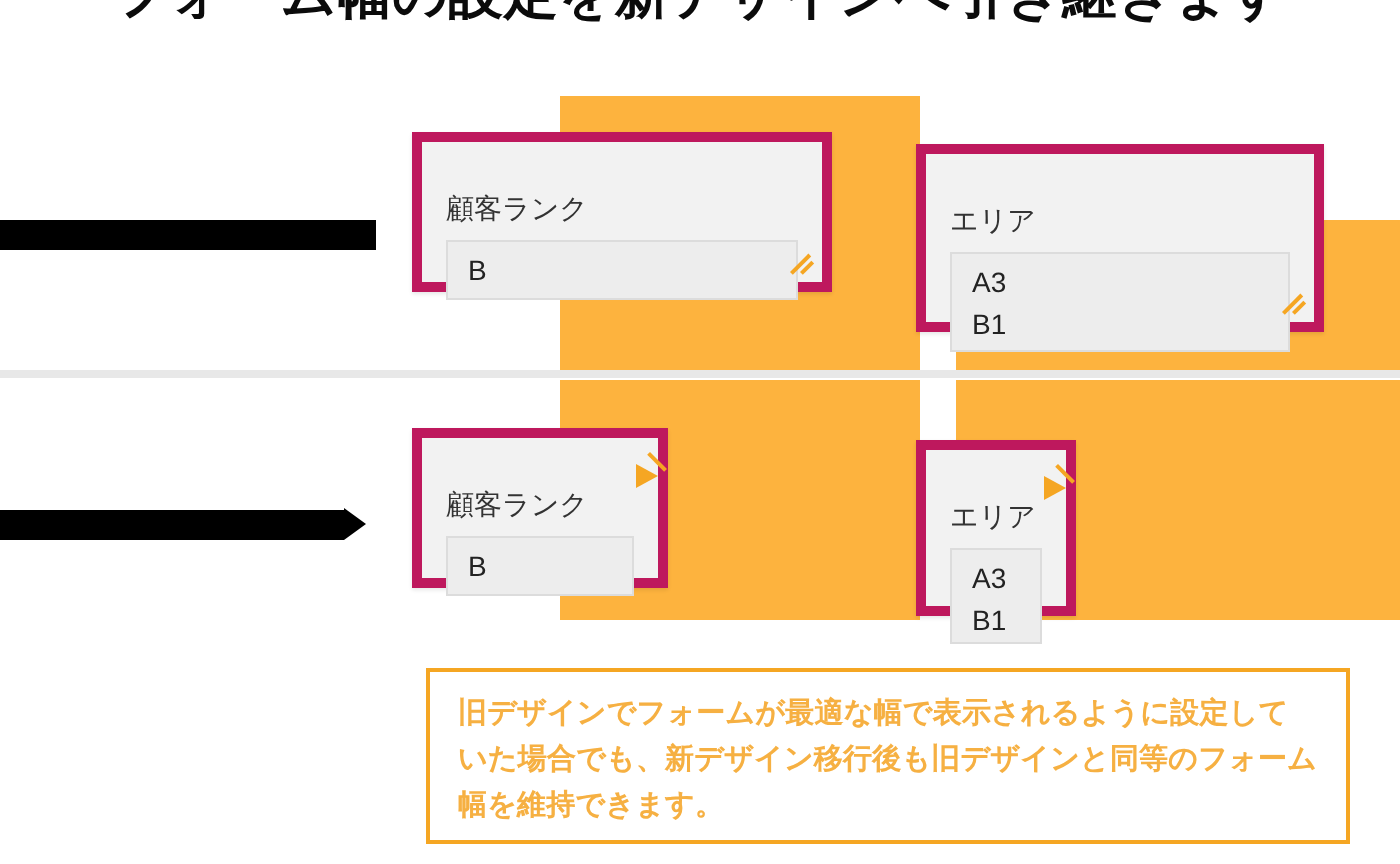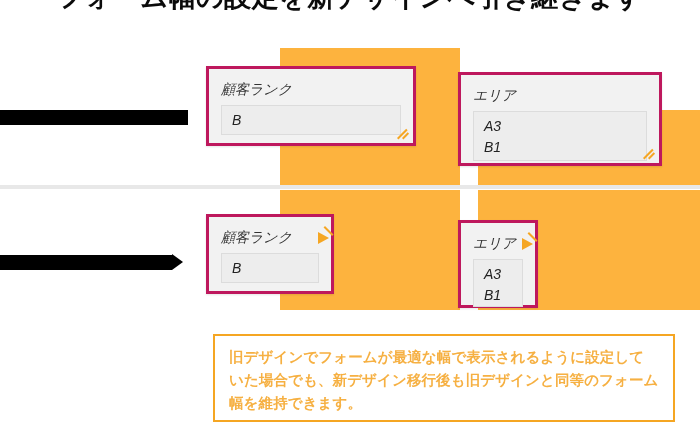--- a/index.html
+++ b/index.html
@@ -76,25 +76,24 @@
     border-top: 8px solid transparent;
     border-bottom: 8px solid transparent;
     border-left: 11px solid #000000;
   }
   #redact-bot-arrow { left: 172px; top: 254px; }
 
   
   .panel {
     position: absolute;
     background: #f2f2f2;
-    border: 3px solid #be185d;
+    border: 5px solid #be185d;
     box-shadow: 0 1px 2px rgba(0,0,0,0.10);
     box-sizing: border-box;
-    padding: 10px 12px 12px 12px;
-    font-style: italic;
+    padding: 23px 12px 12px 12px;
   }
   .panel-label {
     font-size: 14px;
     color: #333333;
     line-height: 20px;
     margin-bottom: 6px;
     white-space: nowrap;
   }
   .panel-field {
     background: #ededed;

